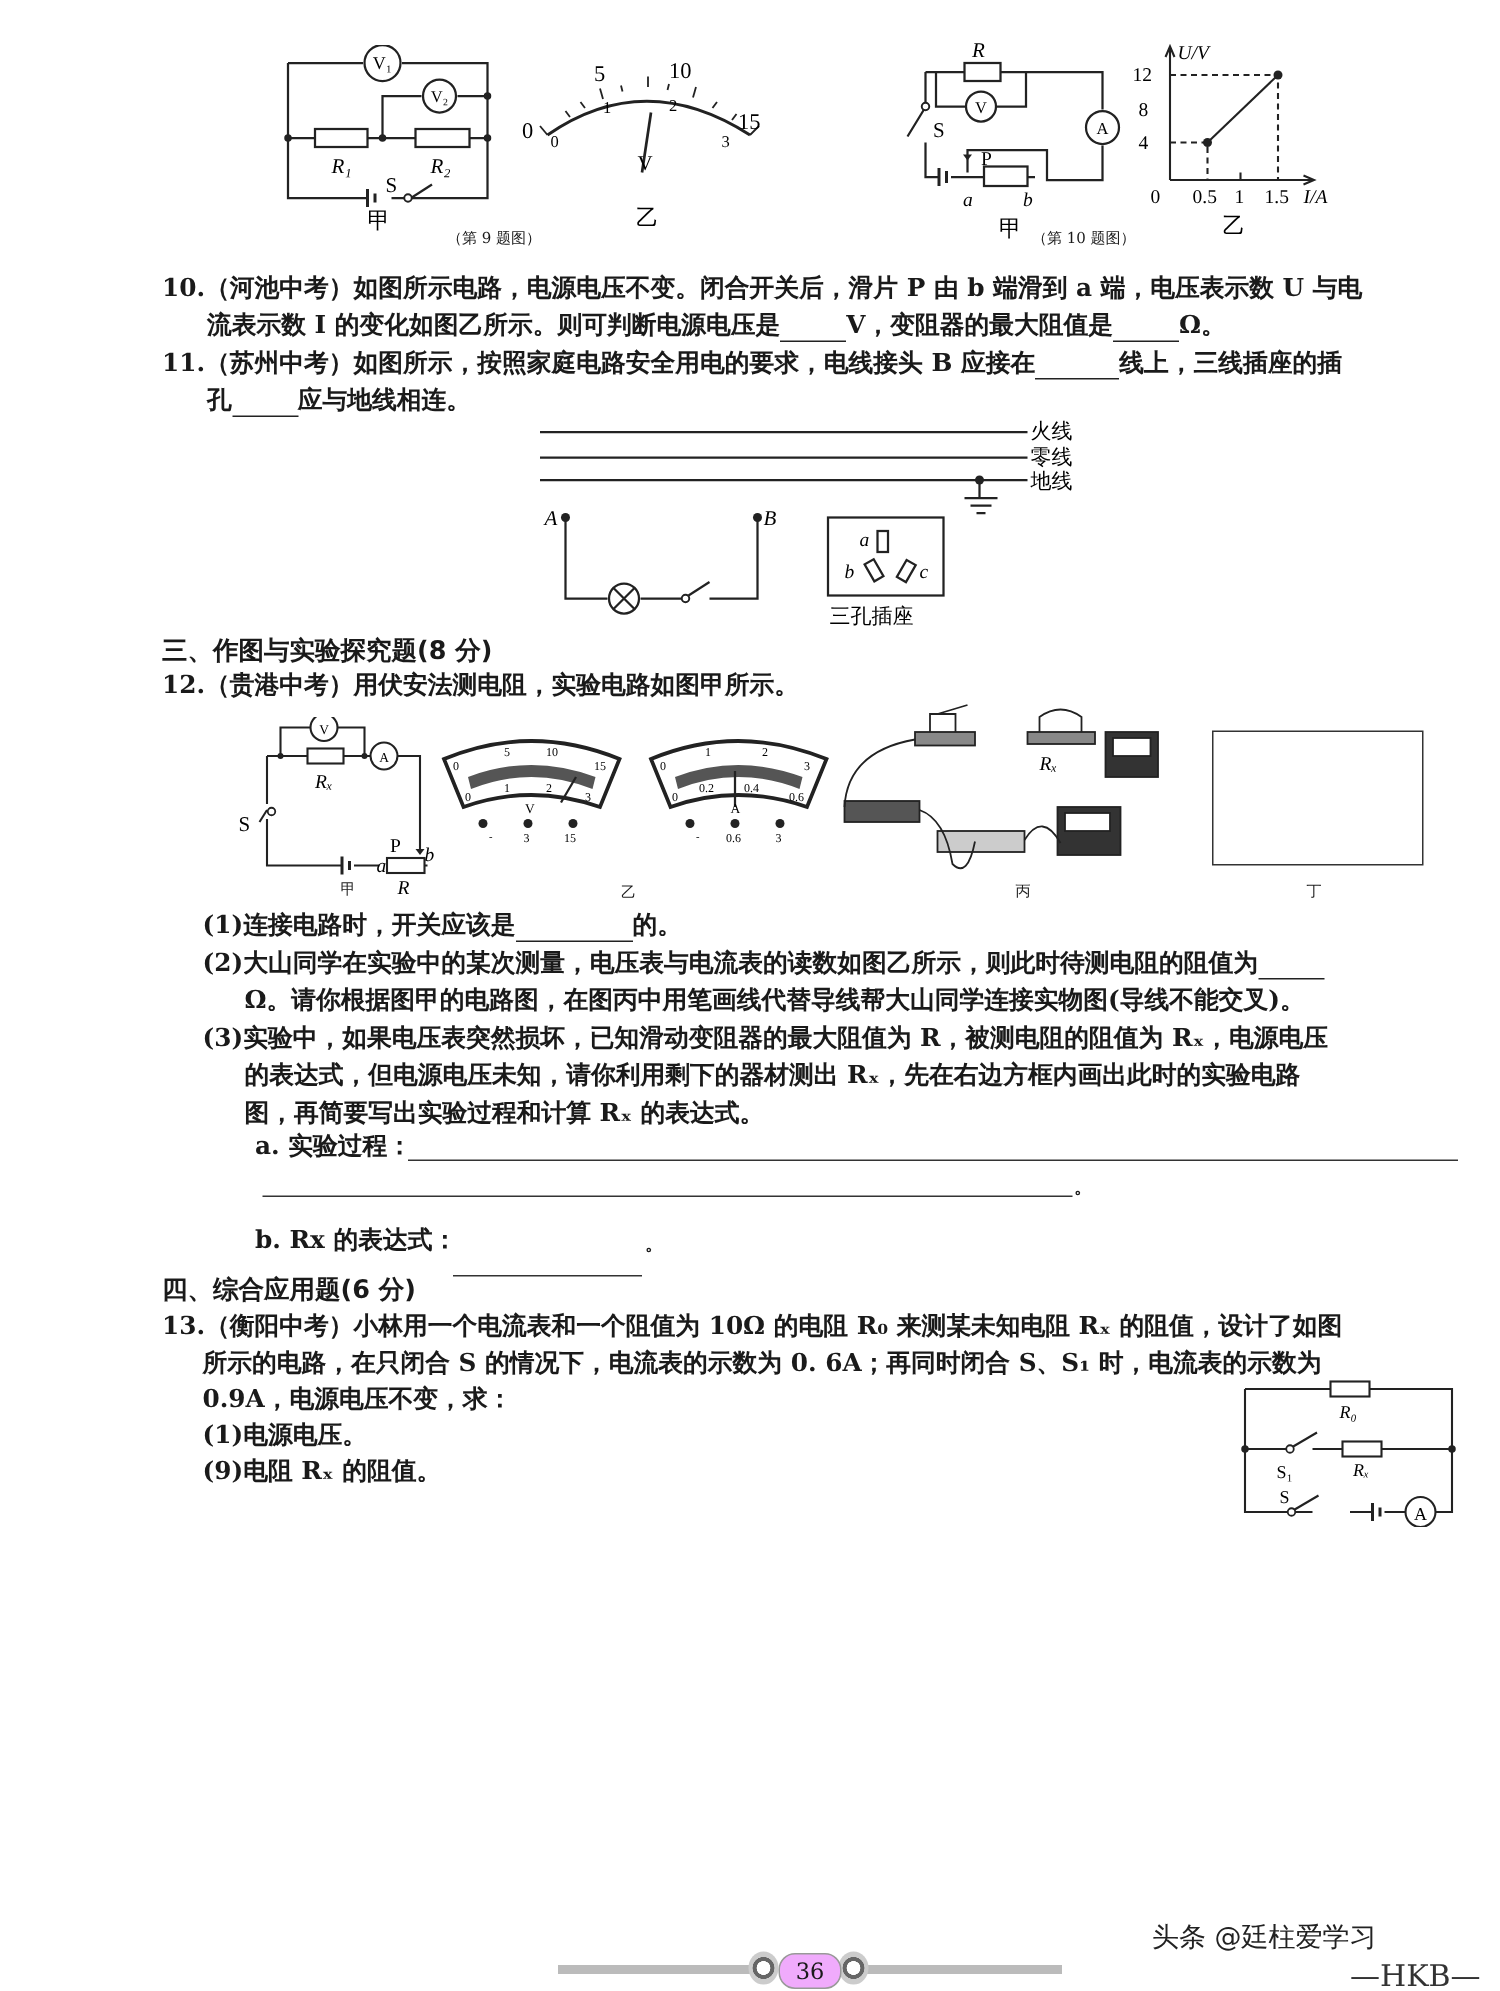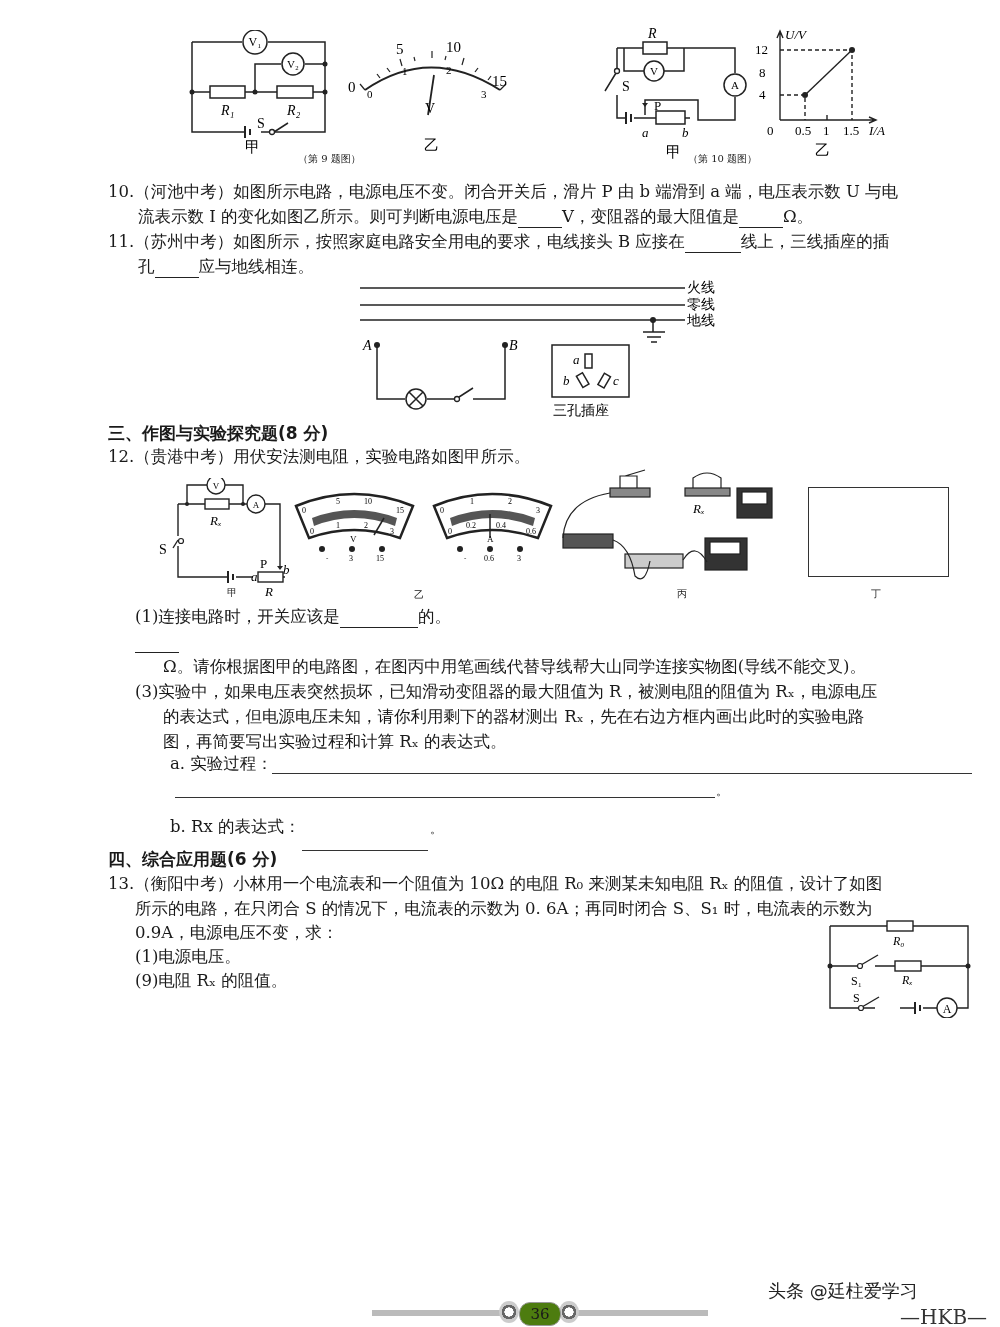--- a/index.html
+++ b/index.html
@@ -1,18 +1,18 @@
 <!DOCTYPE html>
 <html><head>
 <meta charset="utf-8">
 <style>
   html,body{margin:0;padding:0;background:#fff;}
   body{width:1000px;height:1327px;position:relative;overflow:hidden;font-family:"DejaVu Serif","Liberation Serif",serif;color:#1a1a1a;}
   .abs{position:absolute;}
-  .txt{font-size:16.5px;line-height:22px;white-space:nowrap;}
+  .txt{font-size:16.5px;line-height:22px;white-space:nowrap;font-weight:bold;}
   .cap{font-size:10px;}
   .blank{display:inline-block;border-bottom:1.3px solid #222;height:18px;vertical-align:bottom;}
   .h{font-family:"DejaVu Sans","Liberation Sans",sans-serif;font-weight:bold;font-size:17px;}
   svg text{font-family:"Liberation Serif","DejaVu Serif",serif;}
   .footer-bar{height:6px;background:#bbb;}
 </style>
 </head>
 <body>
 
 <svg class="abs" style="left:185px;top:30px" width="150" height="125" viewBox="0 0 150 125">
@@ -261,21 +261,21 @@
 </svg>
 <div class="abs cap" style="left:677px;top:587px">丙</div>
 
 <div class="abs" style="left:808px;top:487px;width:139px;height:88px;border:1.5px solid #333"></div>
 <div class="abs cap" style="left:871px;top:587px">丁</div>
 
 <div class="abs txt" style="left:135px;top:606px">
   <span>(1)连接电路时，开关应该是</span><span class="blank" style="width:78px"></span><span>的。</span>
 </div>
 <div class="abs txt" style="left:135px;top:631px">
-  <span class="blank" style="width:44px"></span>
+  <span>(2)大山同学在实验中的某次测量，电压表与电流表的读数如图乙所示，则此时待测电阻的阻值为</span><span class="blank" style="width:44px"></span>
 </div>
 <div class="abs txt" style="left:163px;top:656px">Ω。请你根据图甲的电路图，在图丙中用笔画线代替导线帮大山同学连接实物图(导线不能交叉)。</div>
 <div class="abs txt" style="left:135px;top:681px">(3)实验中，如果电压表突然损坏，已知滑动变阻器的最大阻值为 R，被测电阻的阻值为 Rₓ，电源电压</div>
 <div class="abs txt" style="left:163px;top:706px">的表达式，但电源电压未知，请你利用剩下的器材测出 Rₓ，先在右边方框内画出此时的实验电路</div>
 <div class="abs txt" style="left:163px;top:731px">图，再简要写出实验过程和计算 Rₓ 的表达式。</div>
 <div class="abs txt" style="left:170px;top:753px">a. 实验过程：</div>
 <div class="abs" style="left:272px;top:773px;width:700px;border-bottom:1.3px solid #333"></div>
 <div class="abs" style="left:175px;top:797px;width:540px;border-bottom:1.3px solid #333"></div>
 <div class="abs txt" style="left:716px;top:780px;font-size:12px">。</div>
 <div class="abs txt" style="left:170px;top:816px">b. Rx 的表达式：</div>
@@ -310,15 +310,15 @@
   <text x="77" y="66" font-size="12" font-style="italic">Rₓ</text>
   <text x="26" y="67" font-size="12">S₁</text>
   <text x="28" y="84" font-size="12">S</text>
   <text x="122" y="95" font-size="12" text-anchor="middle">A</text>
 </svg>
 
 <div class="abs footer-bar" style="left:372px;top:1310px;width:128px"></div>
 <div class="abs footer-bar" style="left:578px;top:1310px;width:130px"></div>
 <div class="abs" style="left:499px;top:1301px;width:20px;height:22px;border-radius:50%;background:radial-gradient(circle,#fff 30%,#666 32%,#666 48%,#ccc 50%);"></div>
 <div class="abs" style="left:559px;top:1301px;width:20px;height:22px;border-radius:50%;background:radial-gradient(circle,#fff 30%,#666 32%,#666 48%,#ccc 50%);"></div>
-<div class="abs" style="left:519px;top:1302px;width:40px;height:22px;text-align:center;font-size:15px;line-height:22px;border:1px solid #999;border-radius:11px;background:#4d7c0f">36</div>
+<div class="abs" style="left:519px;top:1302px;width:40px;height:22px;text-align:center;font-size:15px;line-height:22px;border:1px solid #999;border-radius:11px;background:#f0abfc">36</div>
 <div class="abs" style="left:768px;top:1279px;font-family:'DejaVu Sans','Liberation Sans',sans-serif;font-size:18px;color:#222">头条 @廷柱爱学习</div>
 <div class="abs" style="left:900px;top:1305px;font-size:20px;color:#333">—HKB—</div>
 
 </body></html>

